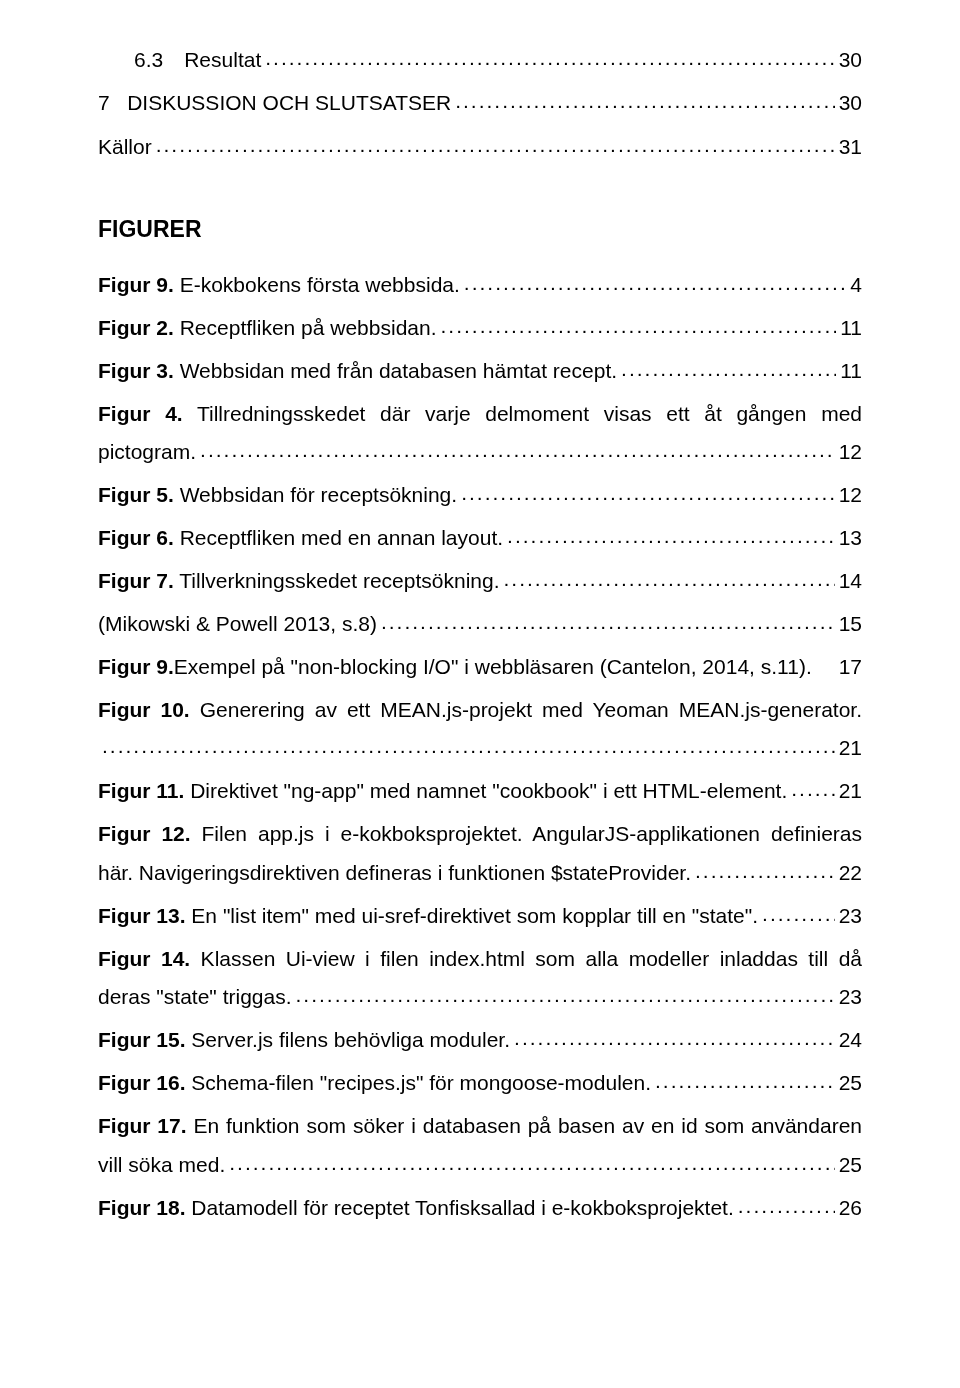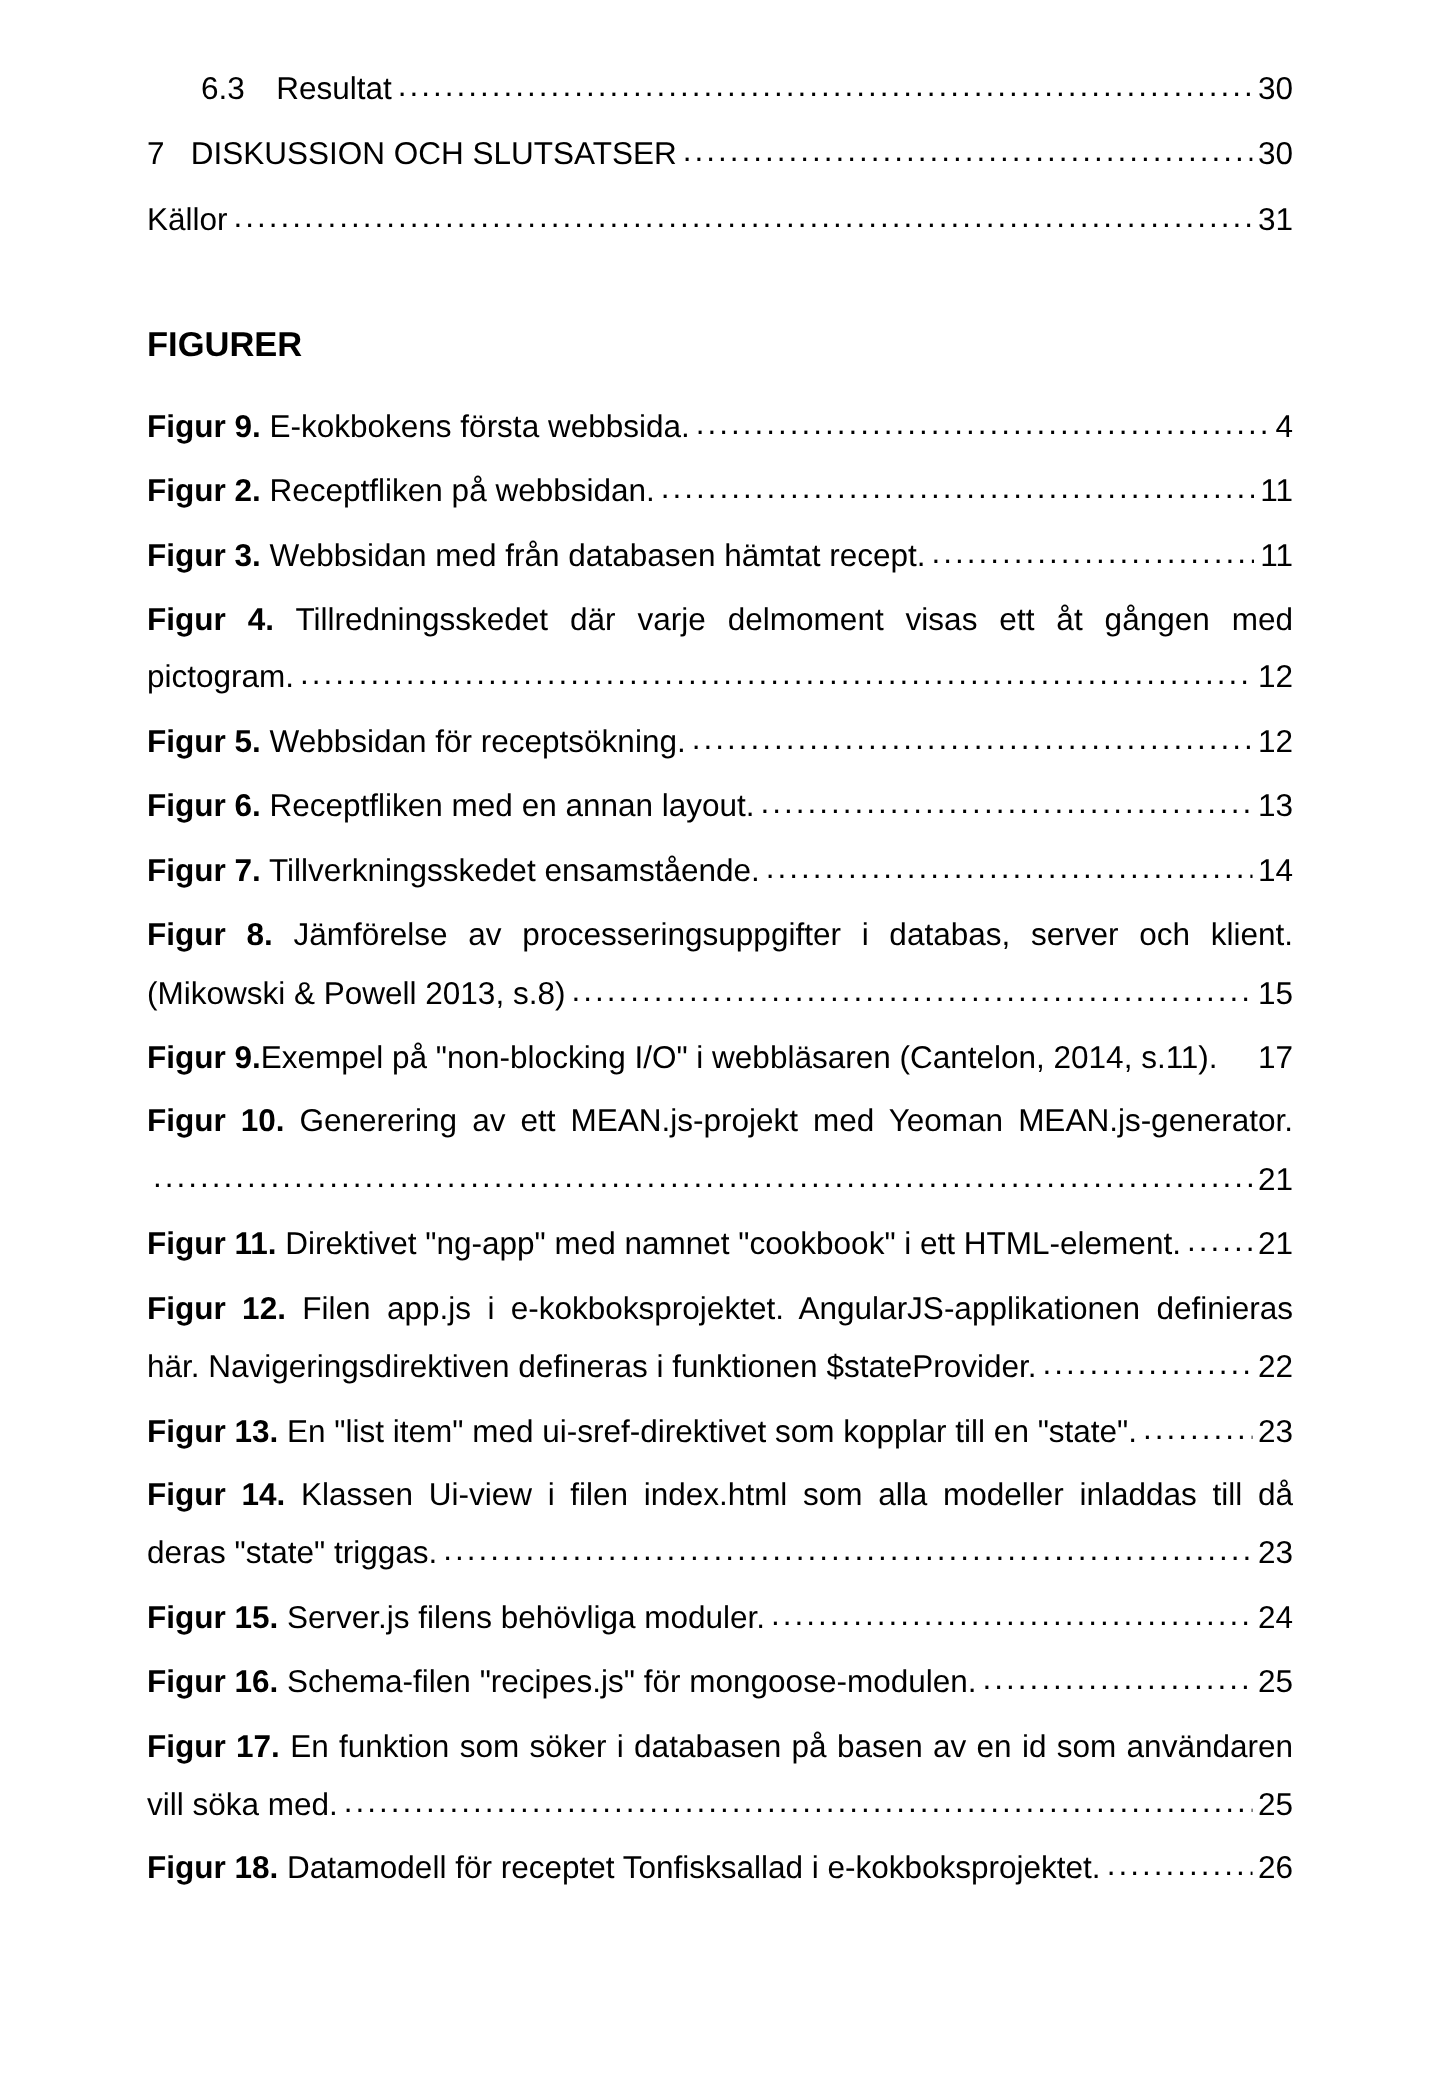--- a/index.html
+++ b/index.html
@@ -126,26 +126,25 @@
         <span class="toc-label"><span class="fig-bold">Figur 5.</span><span> Webbsidan för receptsökning.</span></span>
         <span class="toc-leader"></span>
         <span class="toc-page">12</span>
       </div>
       <div class="fig-row fig-wrap">
         <span class="toc-label"><span class="fig-bold">Figur 6.</span><span> Receptfliken med en annan layout.</span></span>
         <span class="toc-leader"></span>
         <span class="toc-page">13</span>
       </div>
       <div class="fig-row fig-wrap">
-        <span class="toc-label"><span class="fig-bold">Figur 7.</span><span> Tillverkningsskedet ensamstående.</span></span>
+        <span class="toc-label"><span class="fig-bold">Figur 7.</span><span> Tillverkningsskedet receptsökning.</span></span>
         <span class="toc-leader"></span>
         <span class="toc-page">14</span>
       </div>
       <div class="fig-multi">
-        <div class="fig-text-wrap" style="text-align-last: justify;"><span class="fig-bold">Figur 8.</span><span> Jämförelse av processeringsuppgifter i databas, server och klient.</span></div>
         <div class="tail-row">
           <span class="toc-label">(Mikowski &amp; Powell 2013, s.8)</span>
           <span class="toc-leader"></span>
           <span class="toc-page">15</span>
         </div>
       </div>
       <div class="fig-wrap">
         <div style="display: flex; align-items: baseline;">
           <span style="flex: 1 1 auto; white-space: nowrap; overflow: hidden;"><span class="fig-bold">Figur 9.</span><span>Exempel på "non-blocking I/O" i webbläsaren (Cantelon, 2014, s.11).</span></span>
           <span class="toc-page" style="margin-left: 6px;">17</span>

